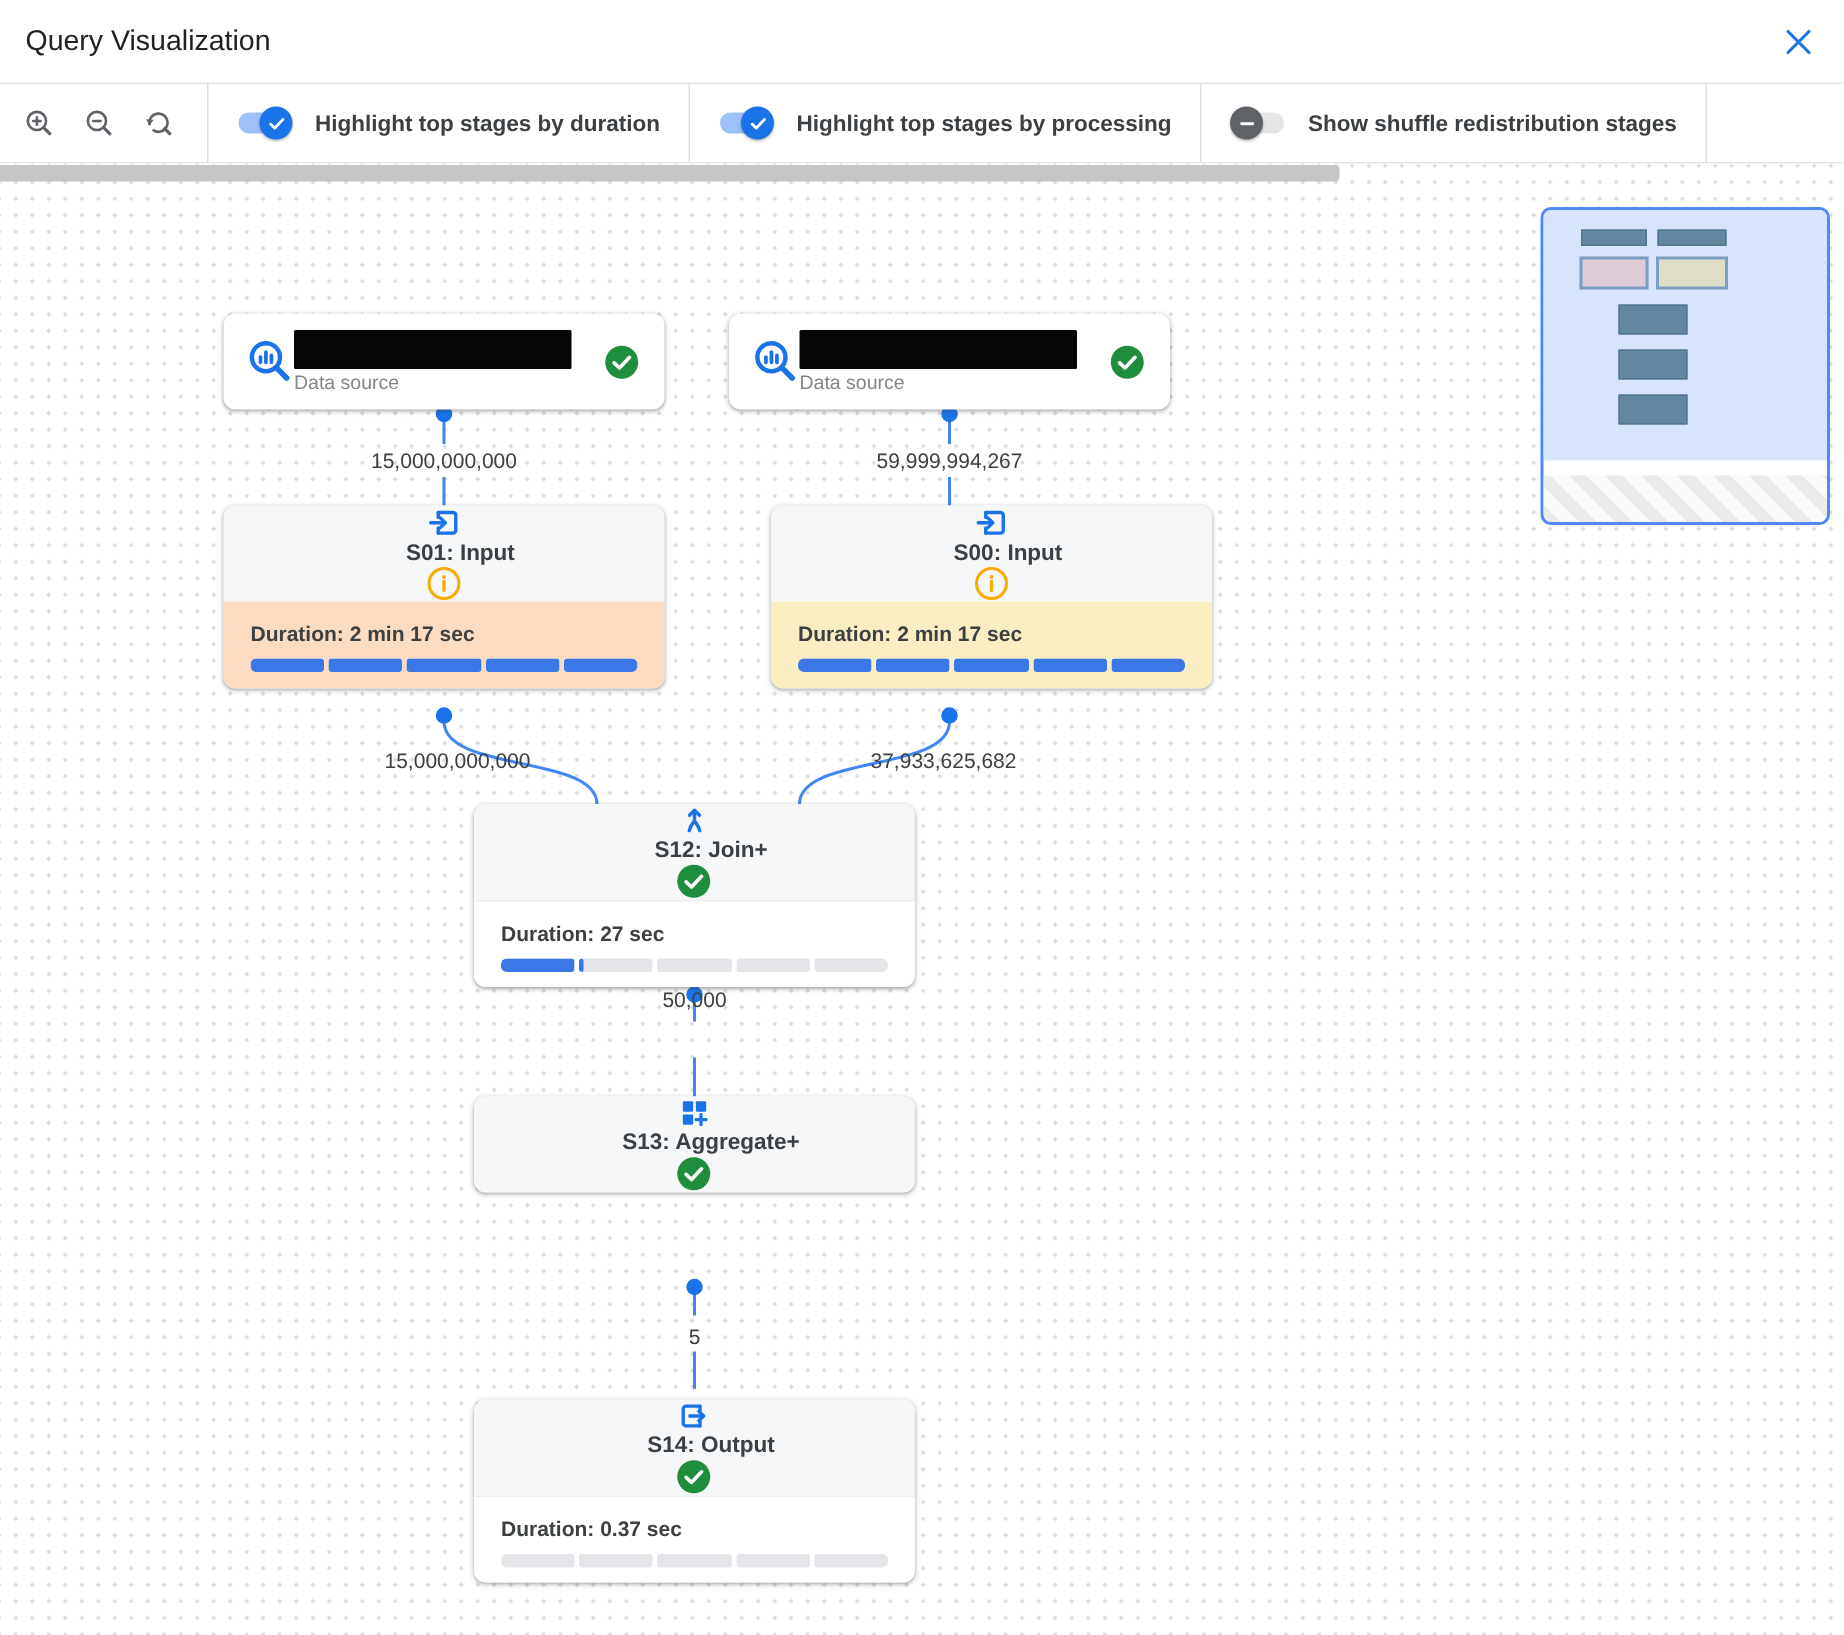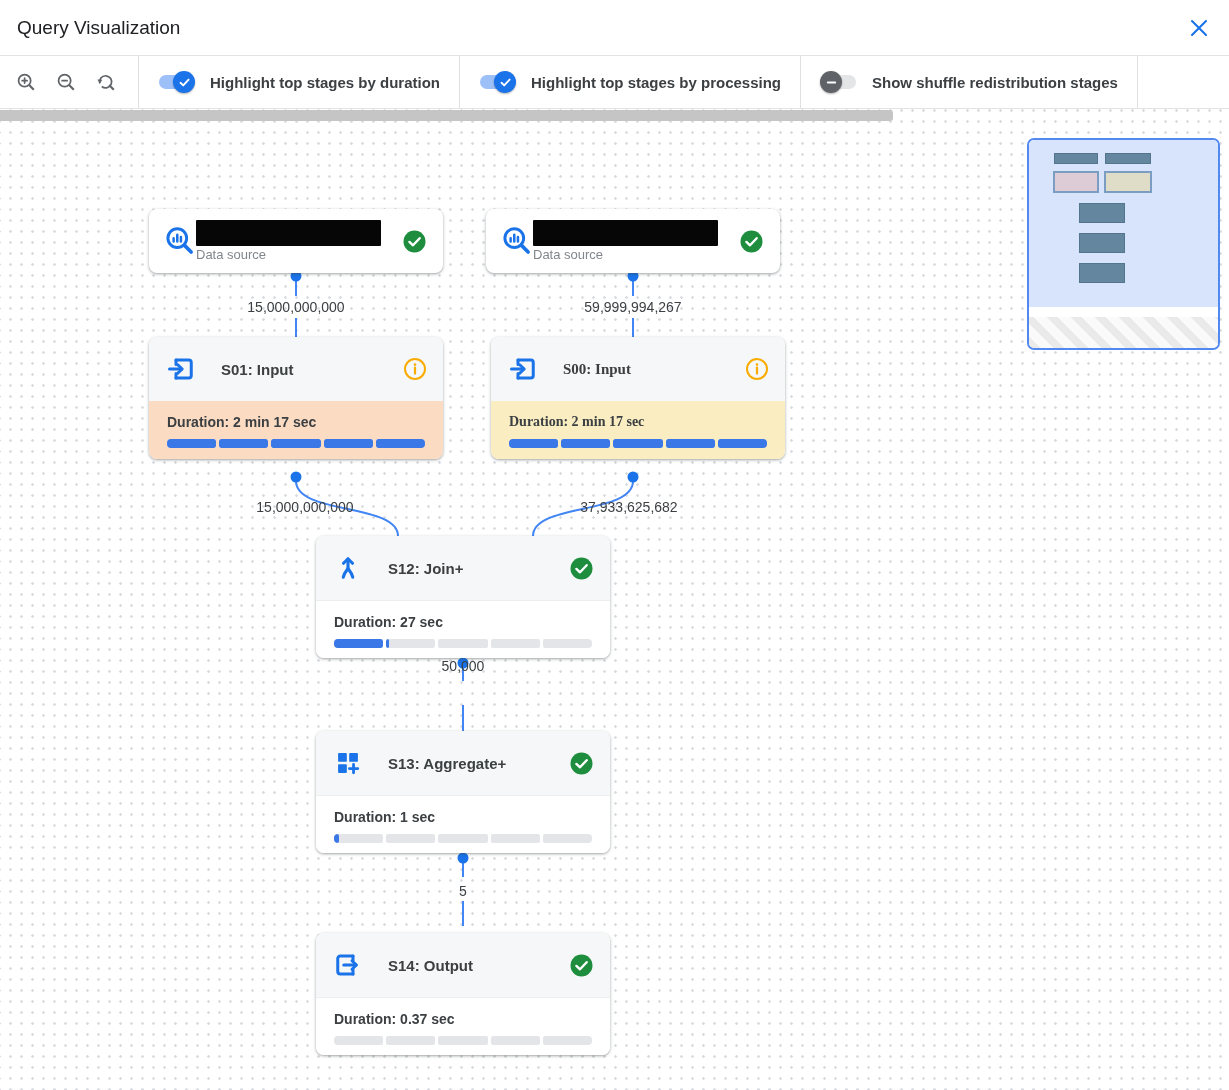--- a/index.html
+++ b/index.html
@@ -40,21 +40,21 @@
   .edge-label { position:absolute; transform:translateX(-50%); font-size:14px; color:#3c4043; white-space:nowrap; }
 
   
   .node { position:absolute; width:294px; background:#fff; border-radius:8px;
     box-shadow:0 1px 2px rgba(60,64,67,.30), 0 1px 3px 1px rgba(60,64,67,.15); overflow:hidden; cursor:pointer; }
   .src { height:64px; display:flex; align-items:center; padding:0 16px 0 13px; }
   .src-mid { flex:1; margin:0 10px 0 0; }
   .redacted { width:185px; height:26px; background:#060606; border-radius:1px; }
   .src-label { font-size:13px; color:#80868b; margin-top:1px; }
 
-  .stage-head { height:64px; display:flex; align-items:center; padding:0 16px 0 15px; background:#f6f7f8; }
+  .stage-head { height:64px; display:flex; align-items:center; padding:0 16px 0 15px; background:#f6f7f8;flex-direction:column; }
   .stage-title { flex:1; margin-left:23px; font-size:15px; font-weight:700; color:#3c4043; }
   .stage-body { padding:13px 18px 0 18px; height:58px; background:#fff; border-top:1px solid #eceef0; }
   .stage-body.hl-duration { background:#fbdcc3; border-top:none; }
   .stage-body.hl-processing { background:#f9edc1; border-top:none; }
   .duration { font-size:14px; font-weight:700; color:#3c4043; }
   .seg-bar { display:flex; gap:3px; margin-top:9px; height:9px; }
   .seg { flex:1; background:#e3e5e8; border-radius:2px; overflow:hidden; }
   .seg:first-child { border-radius:4px 2px 2px 4px; }
   .seg:last-child { border-radius:2px 4px 4px 2px; }
   .seg-fill { height:100%; background:#3b78e7; border-radius:2px; }
@@ -253,21 +253,21 @@
             <div class="seg">
               <div class="seg-fill" style="width: 100%;"></div>
             </div>
             <div class="seg">
               <div class="seg-fill" style="width: 100%;"></div>
             </div>
           </div>
       </div>
     </div>
 
-    <div class="node" style="left:491px; top:228px;font-family:Liberation Serif, serif;">
+    <div class="node" style="left:514px; top:228px;">
       <div class="stage-head">
         <svg class="nicon" width="32" height="30" viewBox="0 0 24 24" fill="none" stroke="#1a73e8" stroke-width="2.4" stroke-linecap="round" stroke-linejoin="round">
           <path d="M8 4.8 H18.2 a2 2 0 0 1 2 2 V17.2 a2 2 0 0 1 -2 2 H8"></path>
           <path d="M8 4.8 V8.4 M8 15.6 V19.2"></path>
           <path d="M2.8 12 H12.6"></path>
             <path d="M9.4 8.6 L12.9 12 L9.4 15.4"></path>
         </svg>
         <span class="stage-title">S00: Input</span>
         <span class="status-ic">
           <svg width="24" height="24" viewBox="0 0 24 24" fill="none">
@@ -345,40 +345,20 @@
           <rect x="3.5" y="13" width="7.5" height="7.5" rx="0.8" fill="#1a73e8"></rect>
           <path d="M16.75 13.2 V20.4 M13.2 16.8 H20.4" stroke="#1a73e8" stroke-width="2.4" stroke-linecap="round"></path>
         </svg>
         <span class="stage-title">S13: Aggregate+</span>
         <span class="status-ic">
           <svg width="25" height="25" viewBox="0 0 25 25">
               <circle cx="12.5" cy="12.5" r="11" fill="#1e8e3e"></circle>
               <path d="M7.4 12.9 L11 16.3 L17.7 9.2" stroke="#fff" stroke-width="2.4" fill="none" stroke-linecap="round" stroke-linejoin="round"></path>
             </svg>
         </span>
-      </div>
-      <div class="stage-body">
-        <div class="duration">Duration: 1 sec</div>
-        <div class="seg-bar">
-            <div class="seg">
-              <div class="seg-fill" style="width: 10%;"></div>
-            </div>
-            <div class="seg">
-              <div class="seg-fill" style="width: 0%;"></div>
-            </div>
-            <div class="seg">
-              <div class="seg-fill" style="width: 0%;"></div>
-            </div>
-            <div class="seg">
-              <div class="seg-fill" style="width: 0%;"></div>
-            </div>
-            <div class="seg">
-              <div class="seg-fill" style="width: 0%;"></div>
-            </div>
-          </div>
       </div>
     </div>
 
     <div class="node" style="left:316px; top:824px;">
       <div class="stage-head">
         <svg class="nicon" width="32" height="30" viewBox="0 0 24 24" fill="none" stroke="#1a73e8" stroke-width="2.4" stroke-linecap="round" stroke-linejoin="round">
           <path d="M16 4.8 H5.8 a2 2 0 0 0 -2 2 V17.2 a2 2 0 0 0 2 2 H16"></path>
           <path d="M16 4.8 V8.4 M16 15.6 V19.2"></path>
           <path d="M8.6 12 H18.4"></path>
             <path d="M15.2 8.6 L18.7 12 L15.2 15.4"></path>

